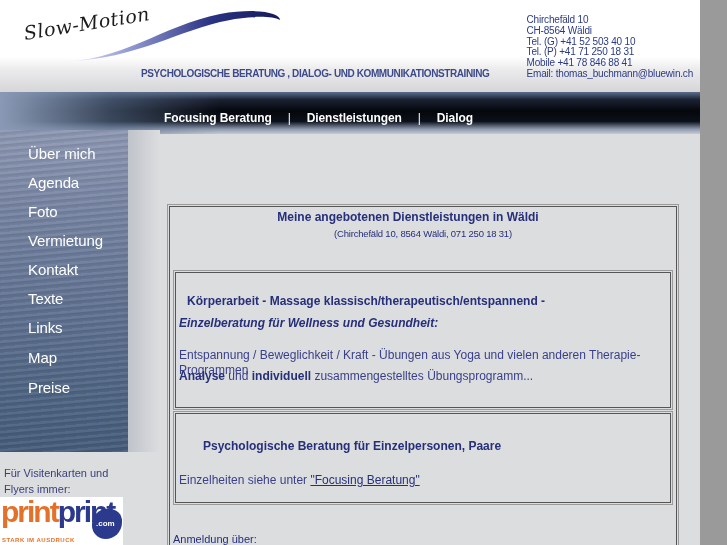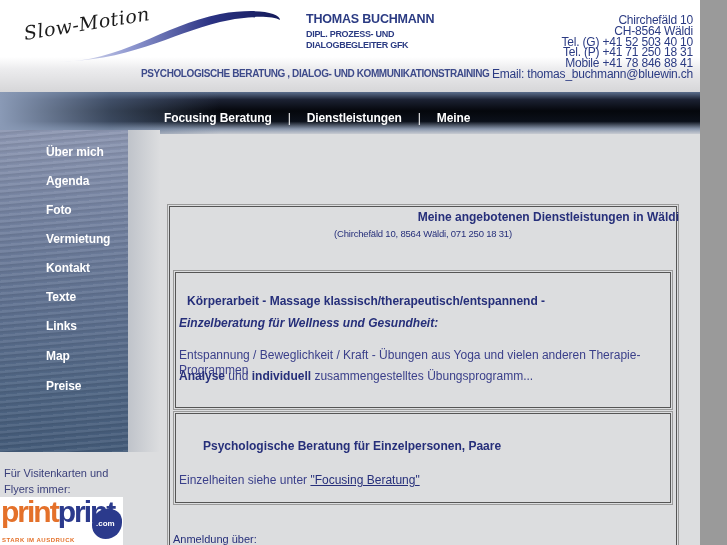--- a/index.html
+++ b/index.html
@@ -9,53 +9,53 @@
 
   
   #header { position: absolute; left: 0; top: 0; width: 700px; height: 92px;
     background: linear-gradient(to bottom, #ffffff 0%, #ffffff 62%, #ececee 75%, #d6d6d8 100%); }
   #logo { position: absolute; left: 10px; top: 6px; width: 280px; height: 58px; }
   #logo-text { position: absolute; left: 14px; top: 16px; font-family: "DejaVu Serif", serif; font-style: italic; font-size: 19px; color: #1c1c1c; transform: rotate(-9deg); transform-origin: left center; letter-spacing: 0.5px; }
   #name-block { position: absolute; left: 306px; top: 12px; color: #2b3b83; }
   #name-title { font-size: 12.5px; font-weight: bold; letter-spacing: -0.2px; }
   .name-sub { font-size: 9px; font-weight: bold; letter-spacing: -0.3px; line-height: 11px; }
   #name-sub1 { margin-top: 3px; }
-  #contact { position: absolute; right: 7px; top: 15px; text-align: right; color: #2b3b83; font-size: 12px; line-height: 10.8px; letter-spacing: -0.2px; }
+  #contact { position: absolute; right: 7px; top: 15px; color: #2b3b83; font-size: 10px; line-height: 10.8px; letter-spacing: -0.2px; }
   #tagline { position: absolute; left: 141px; top: 68px; color: #3d4a8a; font-size: 10px; font-weight: bold; letter-spacing: -0.4px; }
 
   
   #navbar { position: absolute; left: 0; top: 92px; width: 700px; height: 42px;
     background: linear-gradient(to bottom, #5b6e8c 0%, #1c2233 18%, #05070c 45%, #0b101a 70%, #8b98ad 88%, #c8cbd2 100%); }
   #navbar::before { content: ""; position: absolute; left: 0; top: 0; width: 220px; height: 42px;
     background: linear-gradient(to right, #8a9ab6 0%, rgba(90,110,140,0.6) 50%, rgba(0,0,0,0) 100%); }
   #nav-items { position: absolute; left: 164px; top: 19px; display: flex; color: #ffffff; font-size: 12px; font-weight: bold; letter-spacing: -0.1px; text-align: right; }
   .nav-link { color: #ffffff; text-decoration: none; cursor: pointer; }
   .nav-sep { margin: 0 16px; font-weight: normal; }
 
   
   #sidebar { position: absolute; left: 0; top: 130px; width: 128px; height: 322px;
     background:
       repeating-linear-gradient(175deg, rgba(255,255,255,0.07) 0px, rgba(255,255,255,0.07) 2px, rgba(0,0,0,0.08) 3px, rgba(0,0,0,0) 6px),
       linear-gradient(to bottom, #8d97b2 0%, #7583a1 25%, #5f7190 55%, #4f6583 80%, #445b79 100%); }
   #sidebar-fade { position: absolute; left: 128px; top: 130px; width: 32px; height: 322px;
     background: linear-gradient(to right, #bfc3ca, #dcdddf); }
-  .side-item { position: absolute; left: 28px; color: #ffffff; font-size: 12px; font-weight: bold; text-decoration: none; cursor: pointer; letter-spacing: -0.1px; margin-left: 18px; }
+  .side-item { position: absolute; left: 28px; color: #ffffff; font-size: 15px; font-weight: normal; text-decoration: none; cursor: pointer; letter-spacing: -0.1px; }
 
   #promo { position: absolute; left: 4px; top: 466px; width: 128px; color: #3a3f7a; font-size: 11px; line-height: 15.5px; }
   #logiprint { position: absolute; left: 0; top: 497px; width: 123px; height: 48px; background: #ffffff; overflow: hidden; }
   #logi-text { position: absolute; left: 1px; top: -2px; font-size: 30px; font-weight: bold; letter-spacing: -2px; color: #e4712a; font-family: "Liberation Sans Narrow", "Liberation Sans", sans-serif; }
   #logi-text .print { color: #2b3a8c; }
   #logi-splat { position: absolute; left: 92px; top: 12px; width: 30px; height: 30px; background: #2b3a8c; border-radius: 50% 40% 55% 45%; }
   #logi-com { position: absolute; left: 96px; top: 22px; font-size: 8px; color: #ffffff; font-weight: bold; }
   #logi-tag { position: absolute; left: 2px; top: 40px; font-size: 6px; color: #e4712a; font-weight: bold; letter-spacing: 0.5px; }
 
   
   #outer-box { position: absolute; left: 167px; top: 204px; width: 512px; height: 360px;
     border: 1px solid #9a9a9a; box-shadow: inset 0 0 0 1px #dcdddf, inset 0 0 0 2px #555; }
-  #main-title { position: absolute; left: 167px; top: 210px; width: 512px; text-align: right; color: #262f7a; font-size: 12px; font-weight: bold; }
+  #main-title { position: absolute; left: 152px; top: 210px; width: 512px; text-align: center; color: #262f7a; font-size: 12px; font-weight: bold; }
   #main-sub { position: absolute; left: 167px; top: 228px; width: 512px; text-align: center; color: #262f7a; font-size: 9.5px; letter-spacing: -0.2px; }
 
   .inner-box { position: absolute; left: 173px; width: 500px; border: 1px solid #9a9a9a; box-shadow: inset 0 0 0 1px #dcdddf, inset 0 0 0 2px #555; }
   #box1 { top: 270px; height: 140px; }
   #box2 { top: 411px; height: 94px; }
   .blk { position: absolute; left: 179px; color: #262f7a; }
   .bold { font-weight: bold; font-size: 12px; }
   .norm { font-size: 12px; color: #3a3f8a; }
   #b1-h1 { top: 294px; padding-left: 8px; }
   #b1-h2 { top: 316px; font-style: italic; }
@@ -82,45 +82,40 @@
             <stop offset="0.35" stop-color="#8f98d0"></stop>
             <stop offset="0.7" stop-color="#2b3383"></stop>
             <stop offset="1" stop-color="#141a5a"></stop>
           </linearGradient>
         </defs>
         <path d="M40 56 C 110 58, 150 20, 210 8 C 245 2, 270 6, 270 14 C 262 10, 240 9, 210 16 C 160 28, 120 56, 40 56 Z" fill="url(#sw)"></path>
       </svg>
       <span id="logo-text">Slow-Motion</span>
     </div>
 
-    <div id="name-block">
-      <div id="name-title">THOMAS BUCHMANN</div>
-      <div id="name-sub1" class="name-sub">DIPL. PROZESS- UND</div>
-      <div class="name-sub">DIALOGBEGLEITER GFK</div>
-    </div>
 
     <div id="contact">
       <div>Chirchefäld 10</div>
       <div>CH-8564 Wäldi</div>
       <div>Tel. (G) +41 52 503 40 10</div>
       <div>Tel. (P) +41 71 250 18 31</div>
       <div>Mobile +41 78 846 88 41</div>
       <div>Email: thomas_buchmann@bluewin.ch</div>
     </div>
 
     <div id="tagline">PSYCHOLOGISCHE BERATUNG , DIALOG- UND KOMMUNIKATIONSTRAINING</div>
   </div>
 
   <div id="navbar">
     <div id="nav-items">
       <a class="nav-link">Focusing Beratung</a>
       <span class="nav-sep">|</span>
       <a class="nav-link">Dienstleistungen</a>
       <span class="nav-sep">|</span>
-      <a class="nav-link">Meine</a>
+      <a class="nav-link">Dialog</a>
     </div>
   </div>
 
   <div id="sidebar"></div>
   <div id="sidebar-fade"></div>
   <a class="side-item" style="top:145px">Über mich</a>
   <a class="side-item" style="top:174px">Agenda</a>
   <a class="side-item" style="top:203px">Foto</a>
   <a class="side-item" style="top:232px">Vermietung</a>
   <a class="side-item" style="top:261px">Kontakt</a>

